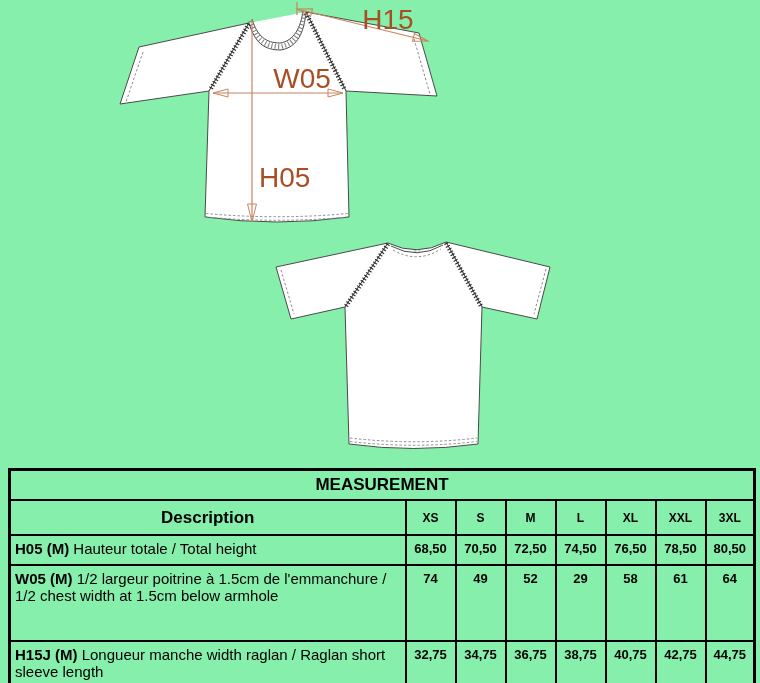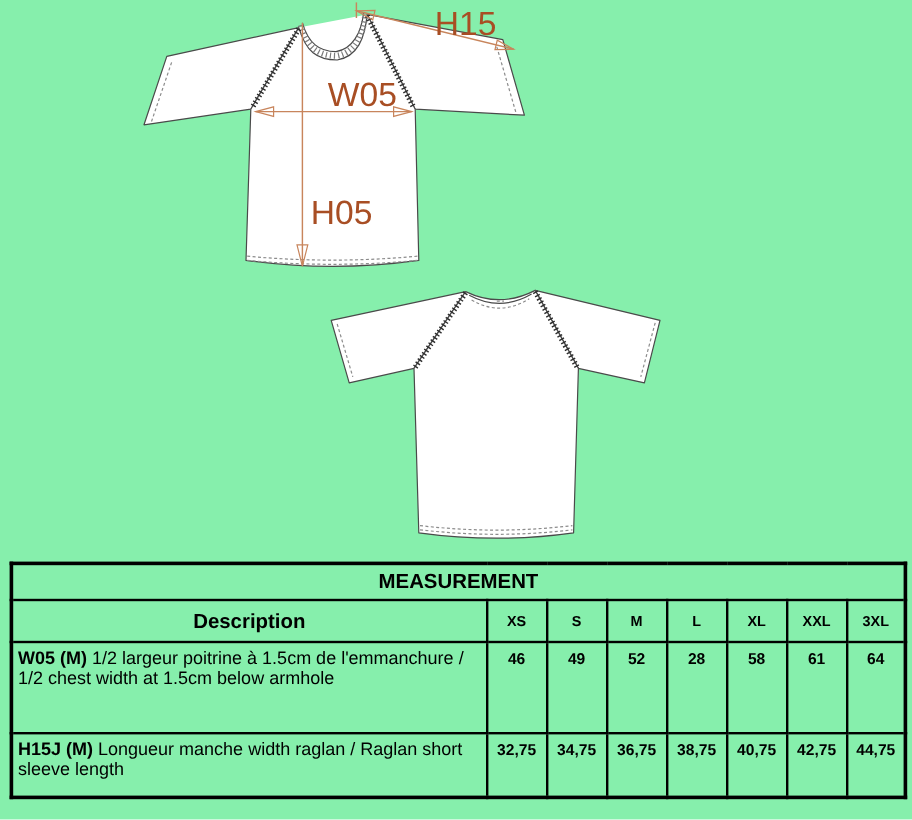--- a/index.html
+++ b/index.html
@@ -122,28 +122,40 @@
           <th class="size-head">XS</th>
           <th class="size-head">S</th>
           <th class="size-head">M</th>
           <th class="size-head">L</th>
           <th class="size-head">XL</th>
           <th class="size-head">XXL</th>
           <th class="size-head">3XL</th>
         </tr>
       </thead>
       <tbody>
+        <tr class="r-h05">
+          <td class="desc-cell">
+            <span class="code">H05 (M)</span><span> Hauteur totale / Total height</span>
+          </td>
+          <td class="val-cell">68,50</td>
+          <td class="val-cell">70,50</td>
+          <td class="val-cell">72,50</td>
+          <td class="val-cell">74,50</td>
+          <td class="val-cell">76,50</td>
+          <td class="val-cell">78,50</td>
+          <td class="val-cell">80,50</td>
+        </tr>
         <tr class="r-w05">
           <td class="desc-cell">
             <span class="code">W05 (M)</span><span> 1/2 largeur poitrine à 1.5cm de l'emmanchure / 1/2 chest width at 1.5cm below armhole</span>
           </td>
-          <td class="val-cell">46</td>
+          <td class="val-cell">74</td>
           <td class="val-cell">49</td>
           <td class="val-cell">52</td>
-          <td class="val-cell">28</td>
+          <td class="val-cell">29</td>
           <td class="val-cell">58</td>
           <td class="val-cell">61</td>
           <td class="val-cell">64</td>
         </tr>
         <tr class="r-h15j">
           <td class="desc-cell">
             <span class="code">H15J (M)</span><span> Longueur manche width raglan / Raglan short sleeve length</span>
           </td>
           <td class="val-cell">32,75</td>
           <td class="val-cell">34,75</td>

